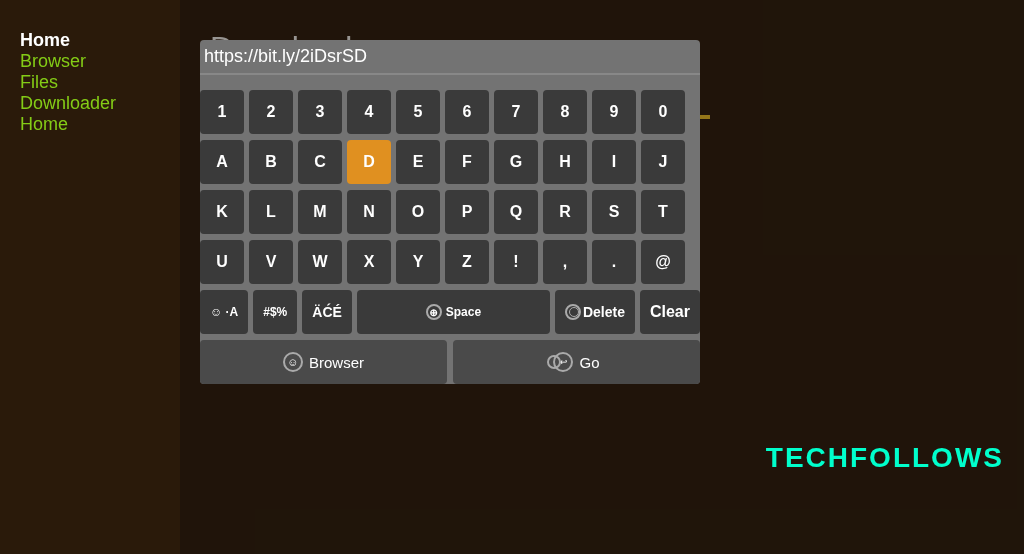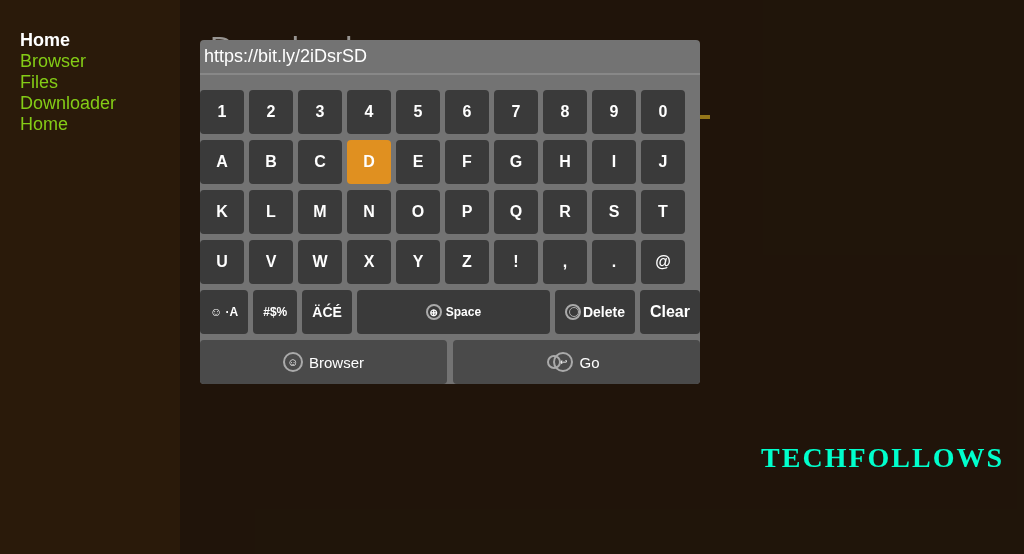--- a/index.html
+++ b/index.html
@@ -89,21 +89,21 @@
 
     
     .watermark {
       position: absolute;
       right: 20px;
       bottom: 80px;
       font-size: 28px;
       font-weight: bold;
       color: #00ffcc;
       letter-spacing: 2px;
-      font-family: Liberation Serif, serif;
+      font-family: Liberation Sans, sans-serif;
     }
 
     
     .modal-overlay {
       position: absolute;
       left: 200px;
       top: 40px;
       width: 500px;
       background: #737373;
       border-radius: 4px;

